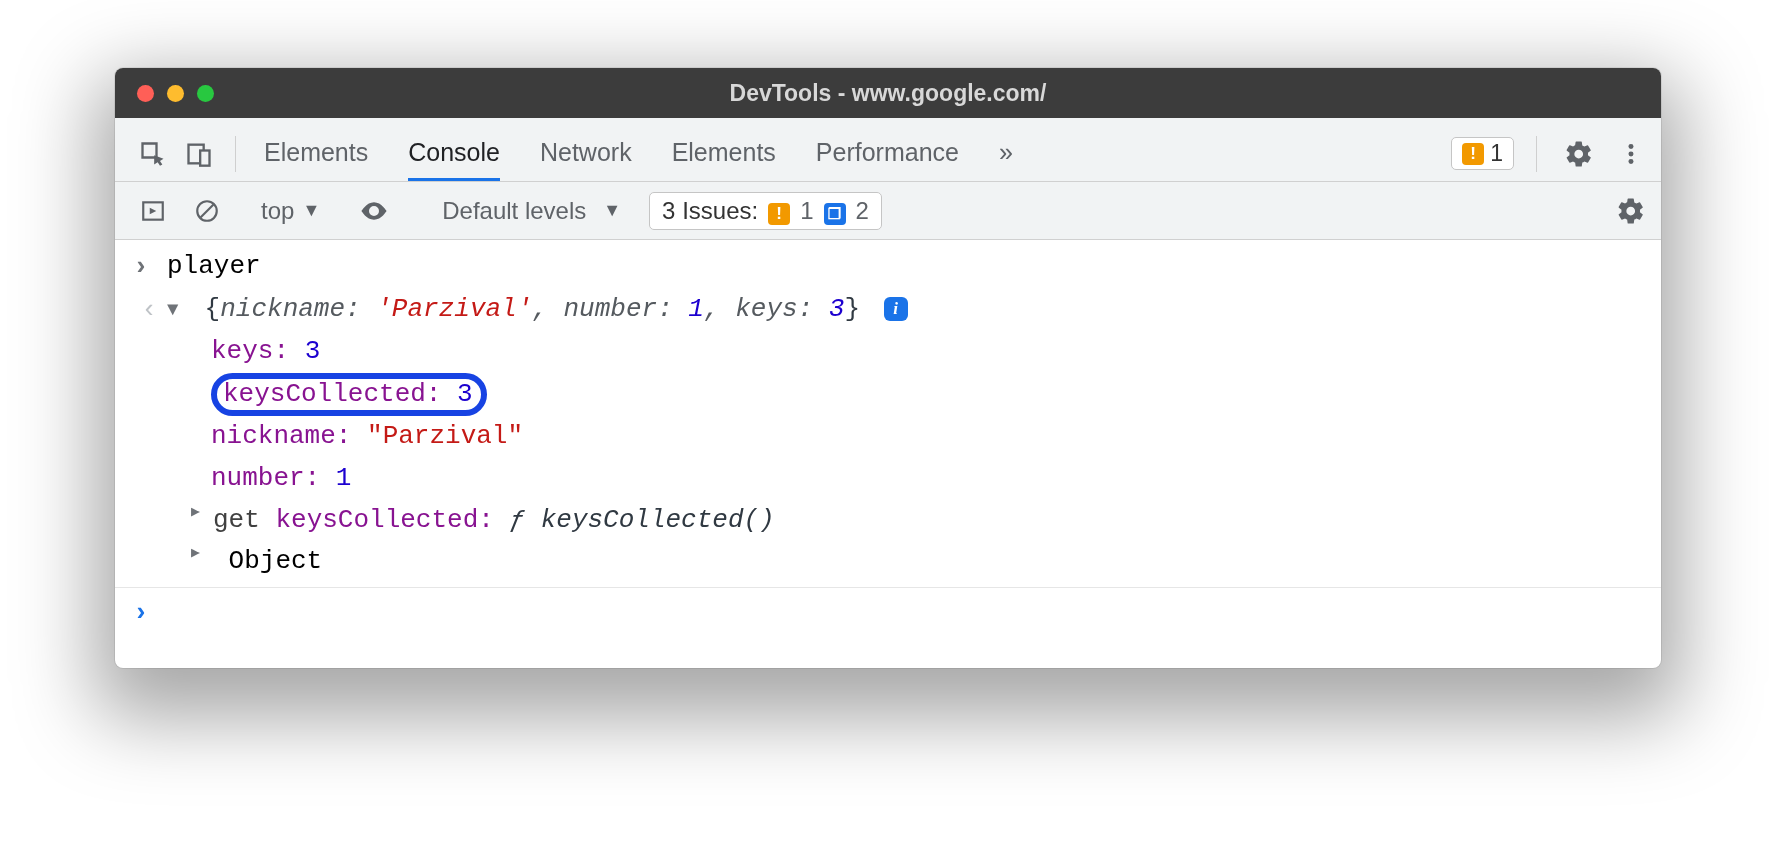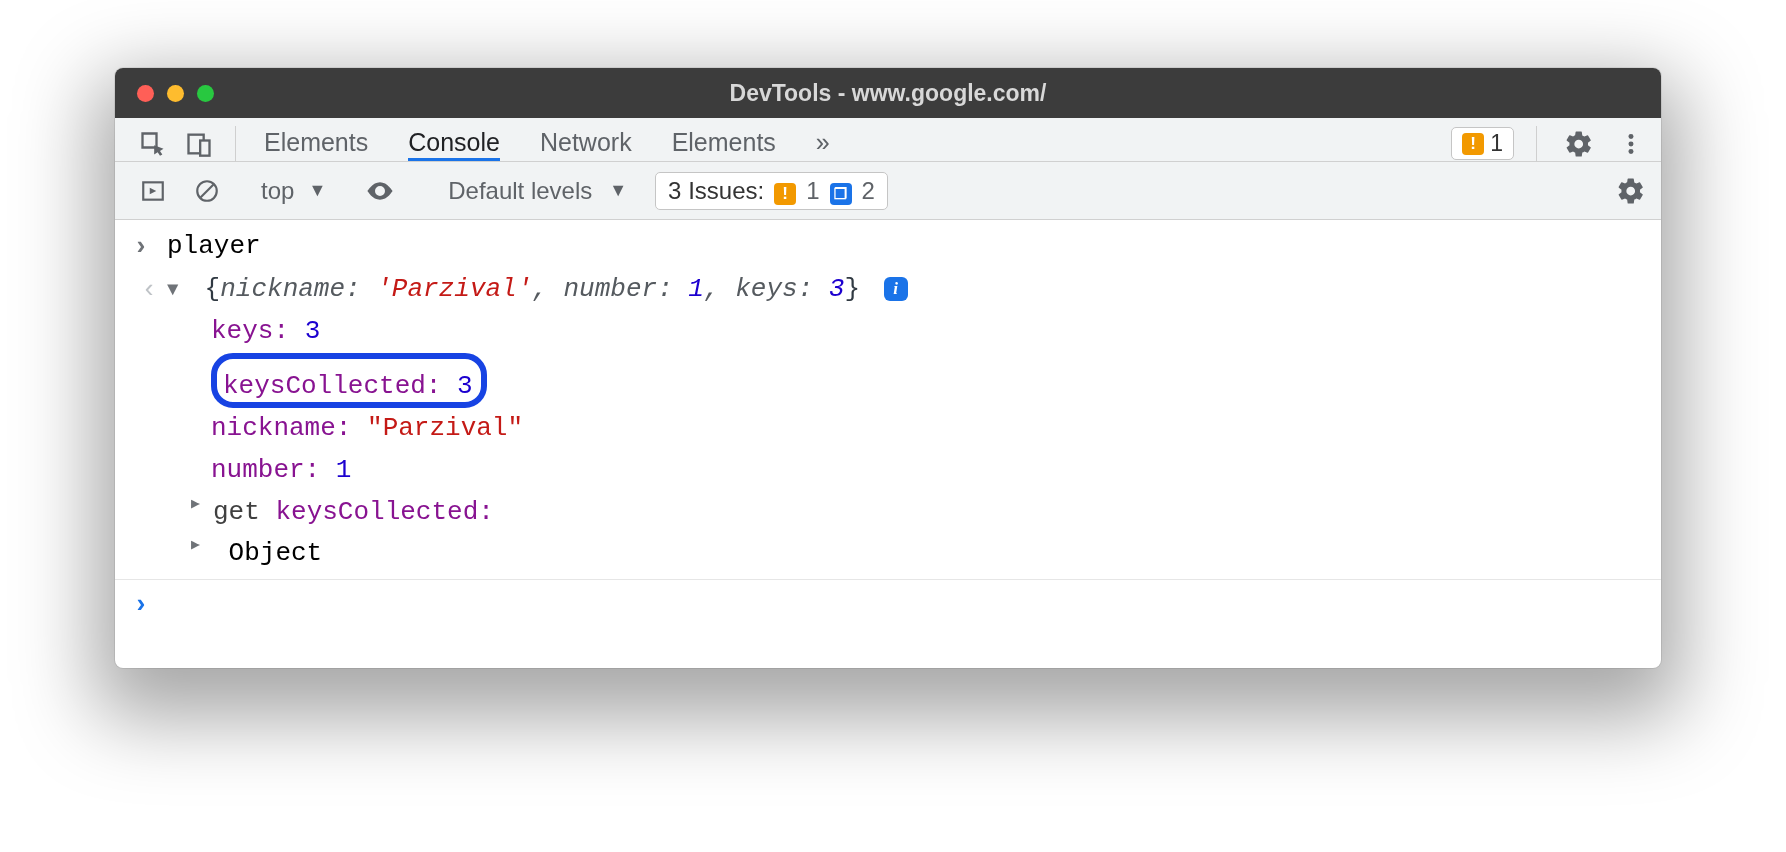--- a/index.html
+++ b/index.html
@@ -42,21 +42,21 @@
     position: absolute;
     left: 0; right: 0;
     text-align: center;
     color: #d8d8d8;
     font-weight: 600;
     font-size: 23px;
     pointer-events: none;
   }
   
   .tabbar {
-    height: 44px;
+    height: 64px;
     border-bottom: 1px solid #d0d0d0;
     display: flex;
     align-items: center;
     padding: 8px 10px 0 18px;
     gap: 6px;
     background: #f1f3f4;
   }
   .icon-btn {
     display: inline-flex;
     align-items: center;
@@ -127,21 +127,21 @@
     align-items: center;
     padding: 0 10px 0 18px;
     gap: 14px;
     background: #f1f3f4;
     font-size: 24px;
     color: #5f6368;
   }
   .filterbar .context {
     display: flex;
     align-items: center;
-    gap: 14px;
+    gap: 8px;
     padding: 4px 6px;
   }
   .filterbar .context .carret { font-size: 18px; }
   .filter-input {
     flex: 0 0 460px;
     height: 40px;
     border: 1px solid #c5c5c5;
     border-radius: 3px;
     padding: 4px 12px;
     font-size: 24px;
@@ -196,21 +196,21 @@
   .funcital { font-style: italic; color: #303942; }
   .info-badge {
     display: inline-flex; align-items: center; justify-content: center;
     width: 24px; height: 24px; border-radius: 6px; background: #1a73e8;
     color: #fff; font-size: 17px; font-weight: 800; font-style: italic;
     margin-left: 8px; vertical-align: 2px; font-family: Georgia, serif;
   }
   .highlight-ring {
     border: 6px solid #1743e3;
     border-radius: 22px;
-    padding: 12px 8px 0px 6px;
+    padding: 0px 8px 0px 6px;
     display: inline-block;
     line-height: 1.2;
   }
   .prompt-blue { color: #1a73e8; font-weight: 800; }
   .sep { height: 1px; background: #e6e6e6; margin: 4px 0 4px 0; }
 </style>
 </head>
 <body>
 
 <div class="window">
@@ -236,20 +236,21 @@
           <rect x="3" y="4" width="13" height="16" fill="none" stroke="#5f6368" stroke-width="2"></rect>
           <rect x="13" y="9" width="8" height="13" fill="#f1f3f4" stroke="#5f6368" stroke-width="2"></rect>
         </svg>
     </span>
     <div class="divider"></div>
     <div class="tabs">
       <div class="tab">Elements</div>
       <div class="tab active">Console</div>
       <div class="tab">Network</div>
       <div class="tab">Elements</div>
+      <div class="tab">Performance</div>
       <div class="tab">»</div>
     </div>
     <div class="right">
       <div class="warn-badge">
         <span class="warn-icon">!</span>
         <span>1</span>
       </div>
       <div class="divider"></div>
       <span class="icon-btn gear-icon">
         <svg width="30" height="30" viewBox="0 0 24 24">
@@ -344,20 +345,21 @@
       <span class="string-plain">"Parzival"</span>
     </div>
     <div class="row indent2">
       <span class="propname">number:</span>&nbsp;
       <span class="num">1</span>
     </div>
     <div class="row" style="margin-left:58px;">
       <span class="toggle" style="font-size:15px;">▶</span>
       <span class="getkw">get</span>&nbsp;
       <span class="propname">keysCollected:</span>&nbsp;
+      <span class="funcital">ƒ keysCollected()</span>
     </div>
     <div class="row" style="margin-left:58px;">
       <span class="toggle" style="font-size:15px;">▶</span>
       &nbsp;
       <span>Object</span>
     </div>
 
     <div class="sep"></div>
     <div class="row">
       <div class="gutter-icon prompt-blue">›</div>

